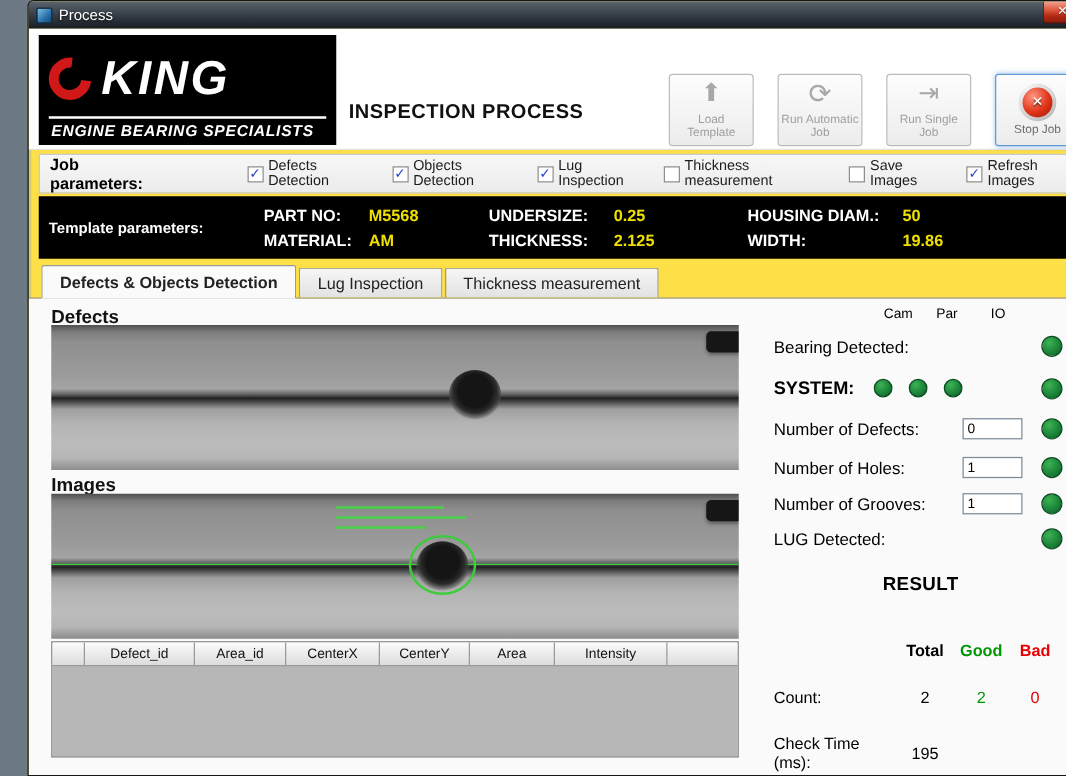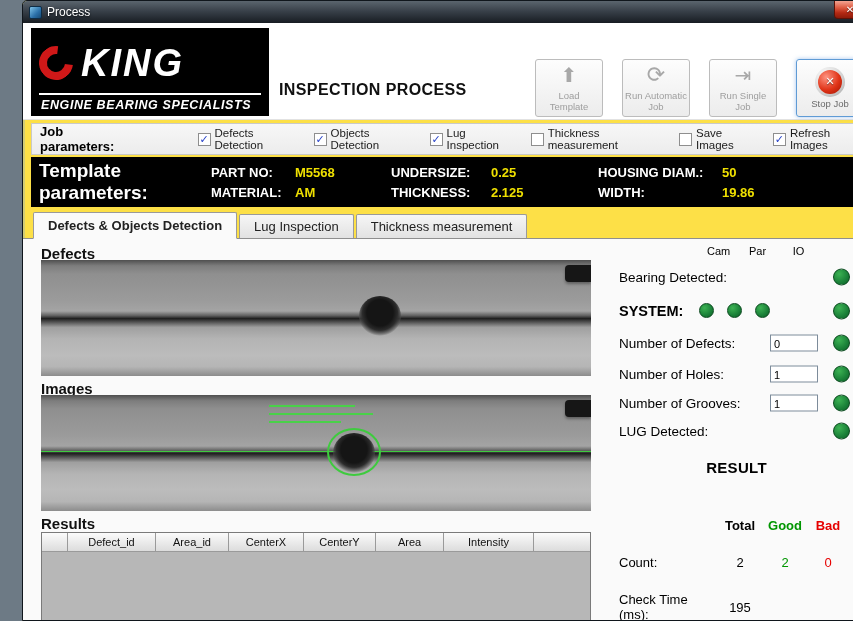--- a/index.html
+++ b/index.html
@@ -114,21 +114,21 @@
   .cb-box {
     width: 13px; height: 13px; background: #fff; border: 1px solid #8e8e8e;
     font-size: 11px; line-height: 11px; text-align: center;
     color: #2742c8; font-weight: bold; flex: 0 0 13px;
   }
   
   .tpl-bar {
     flex: 0 0 50px; margin: 2px 8px 0; background: #000;
     display: flex; align-items: center; padding-left: 8px;
   }
-  .tpl-label { font-size: 19px; font-weight: bold; color: #fff; width: 150px; }
+  .tpl-label { font-size: 12px; font-weight: bold; color: #fff; width: 150px; }
   .tpl-grid {
     flex: 1; display: grid; grid-template-columns: 180px 207px auto;
     row-gap: 5px; margin-left: 22px; align-items: center;
   }
   .tpl-cell { font-size: 13px; font-weight: bold; white-space: nowrap; }
   .tpl-name { color: #fff; display: inline-block; }
   .tpl-cell:nth-child(3n+1) .tpl-name { width: 82px; }
   .tpl-cell:nth-child(3n+2) .tpl-name { width: 98px; }
   .tpl-cell:nth-child(3n)   .tpl-name { width: 122px; }
   .tpl-val { color: #efe000; margin-left: 2px; }
@@ -345,21 +345,20 @@
       <div class="bearing-img objects-img">
         <div class="corner"></div>
         <div class="gline"></div>
         <div class="ann ann1"></div>
         <div class="ann ann2"></div>
         <div class="ann ann3"></div>
         <div class="blob"></div>
         <div class="gellipse"></div>
       </div>
 
-      <div class="sec-label mt">Results</div>
       <div class="grid">
         <div class="grid-head">
           <div class="gh c0"></div>
           <div class="gh c1">Defect_id</div>
           <div class="gh c2">Area_id</div>
           <div class="gh c3">CenterX</div>
           <div class="gh c4">CenterY</div>
           <div class="gh c5">Area</div>
           <div class="gh c6">Intensity</div>
           <div class="gh c7"></div>

